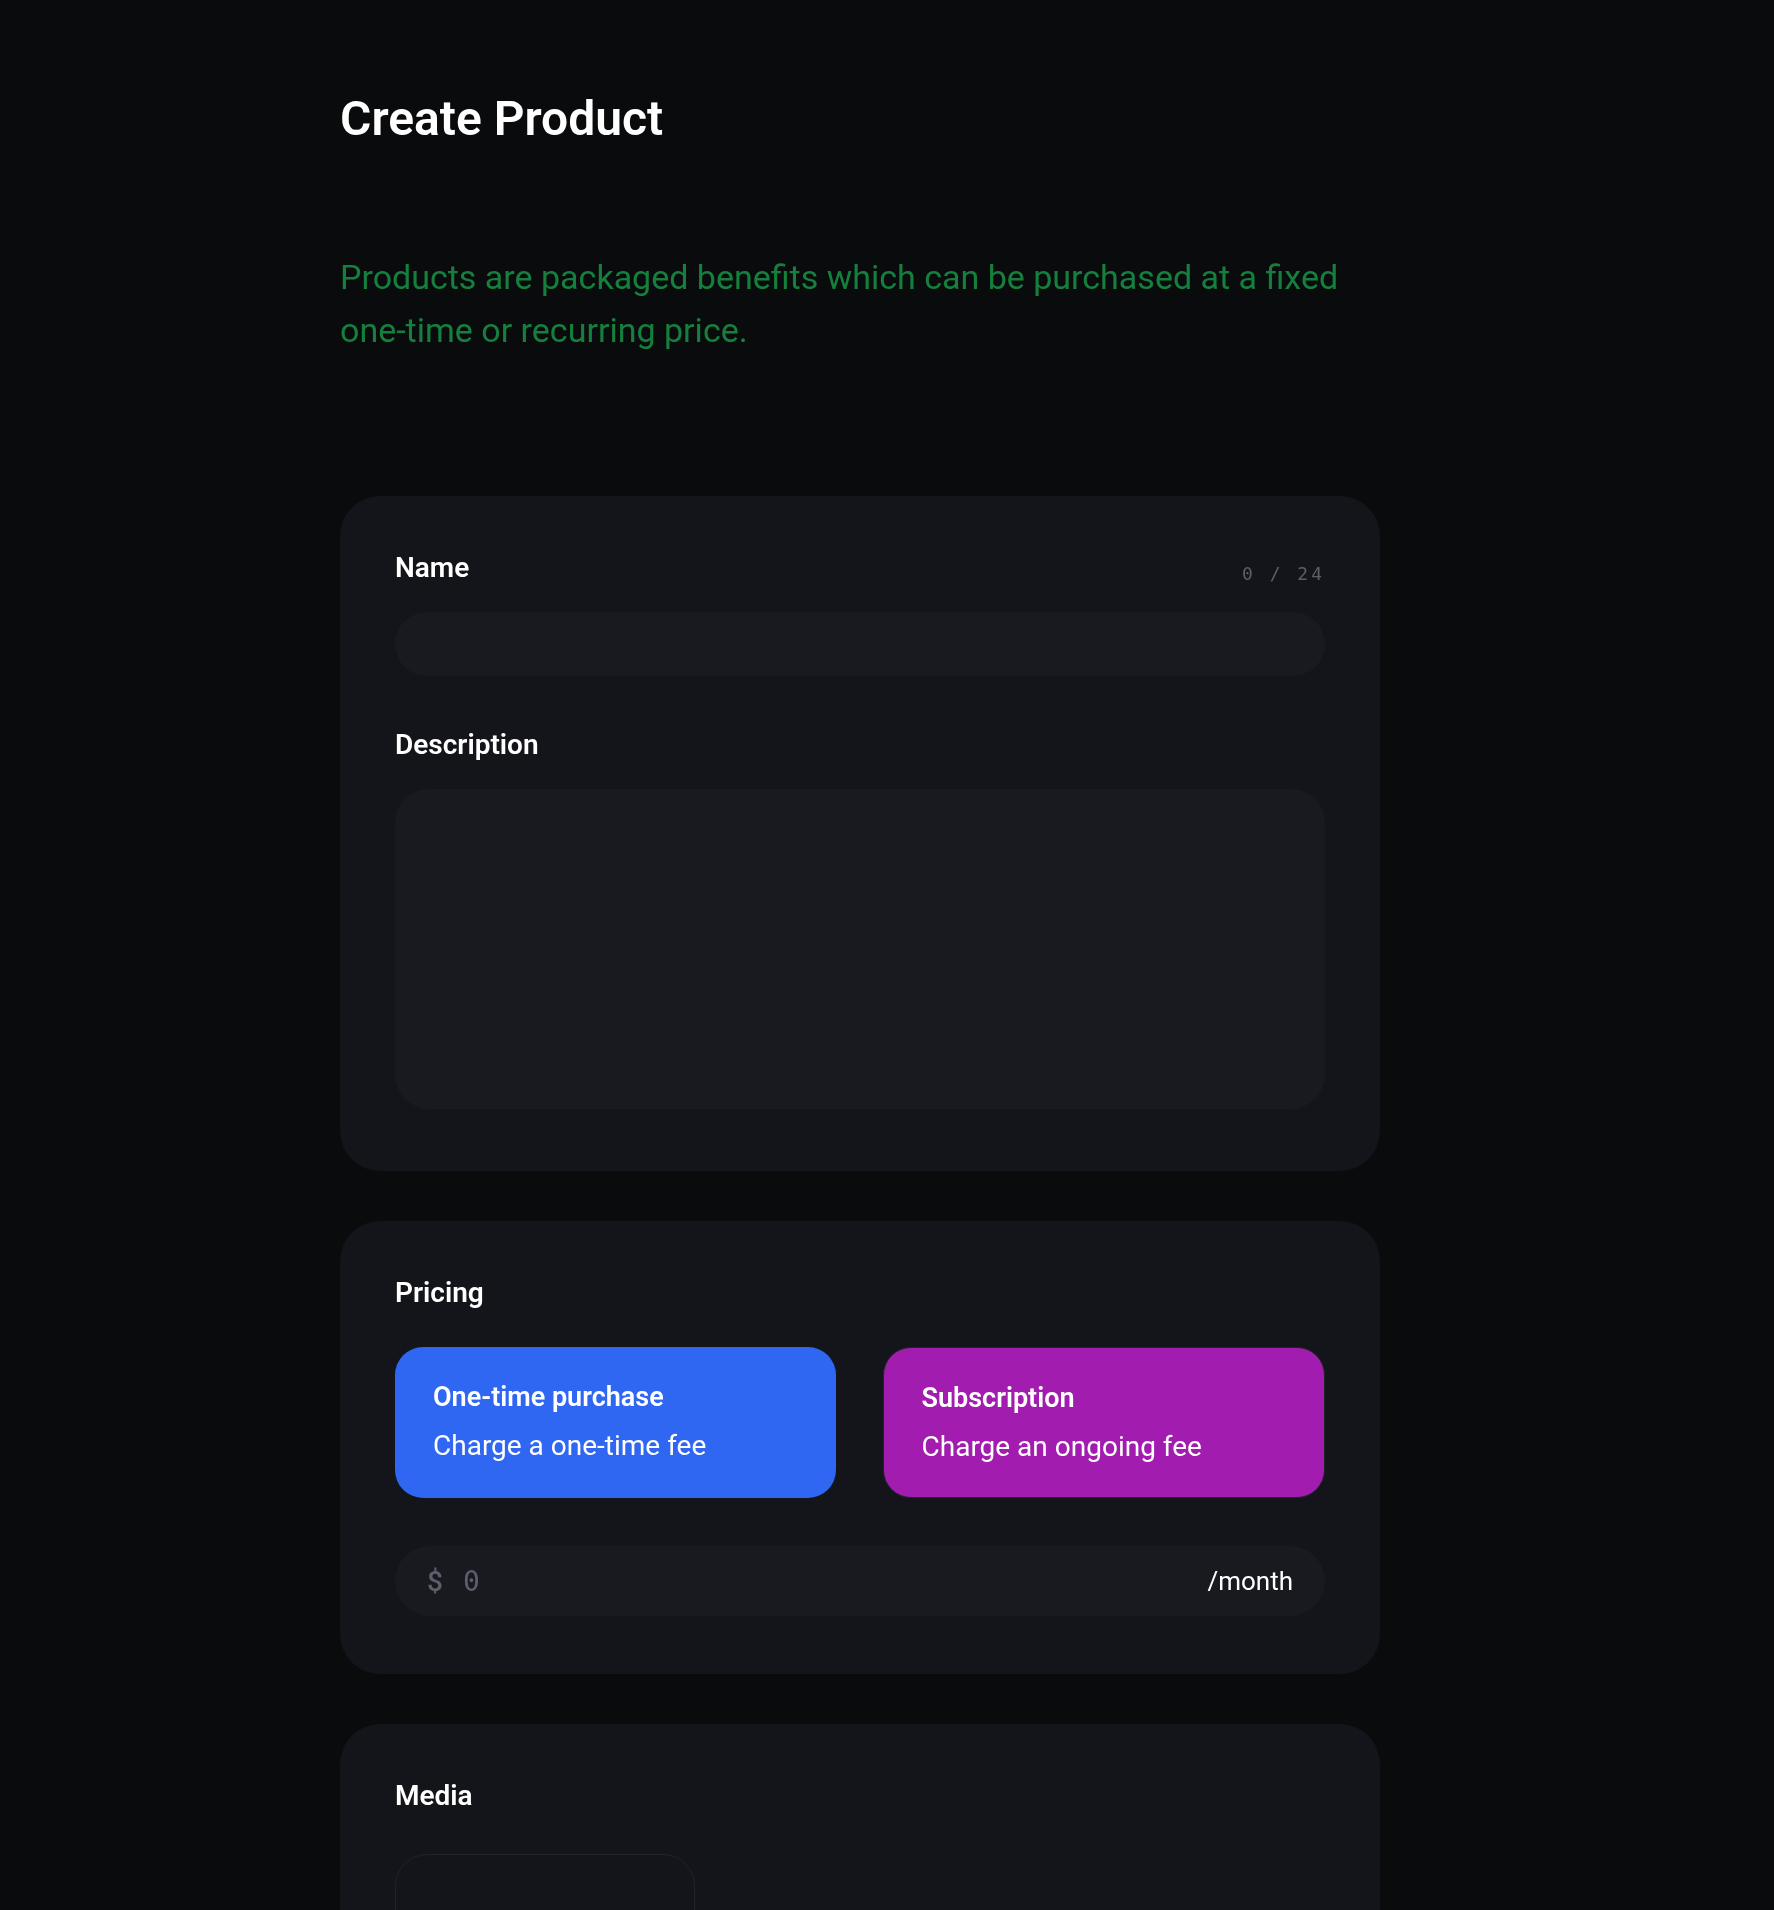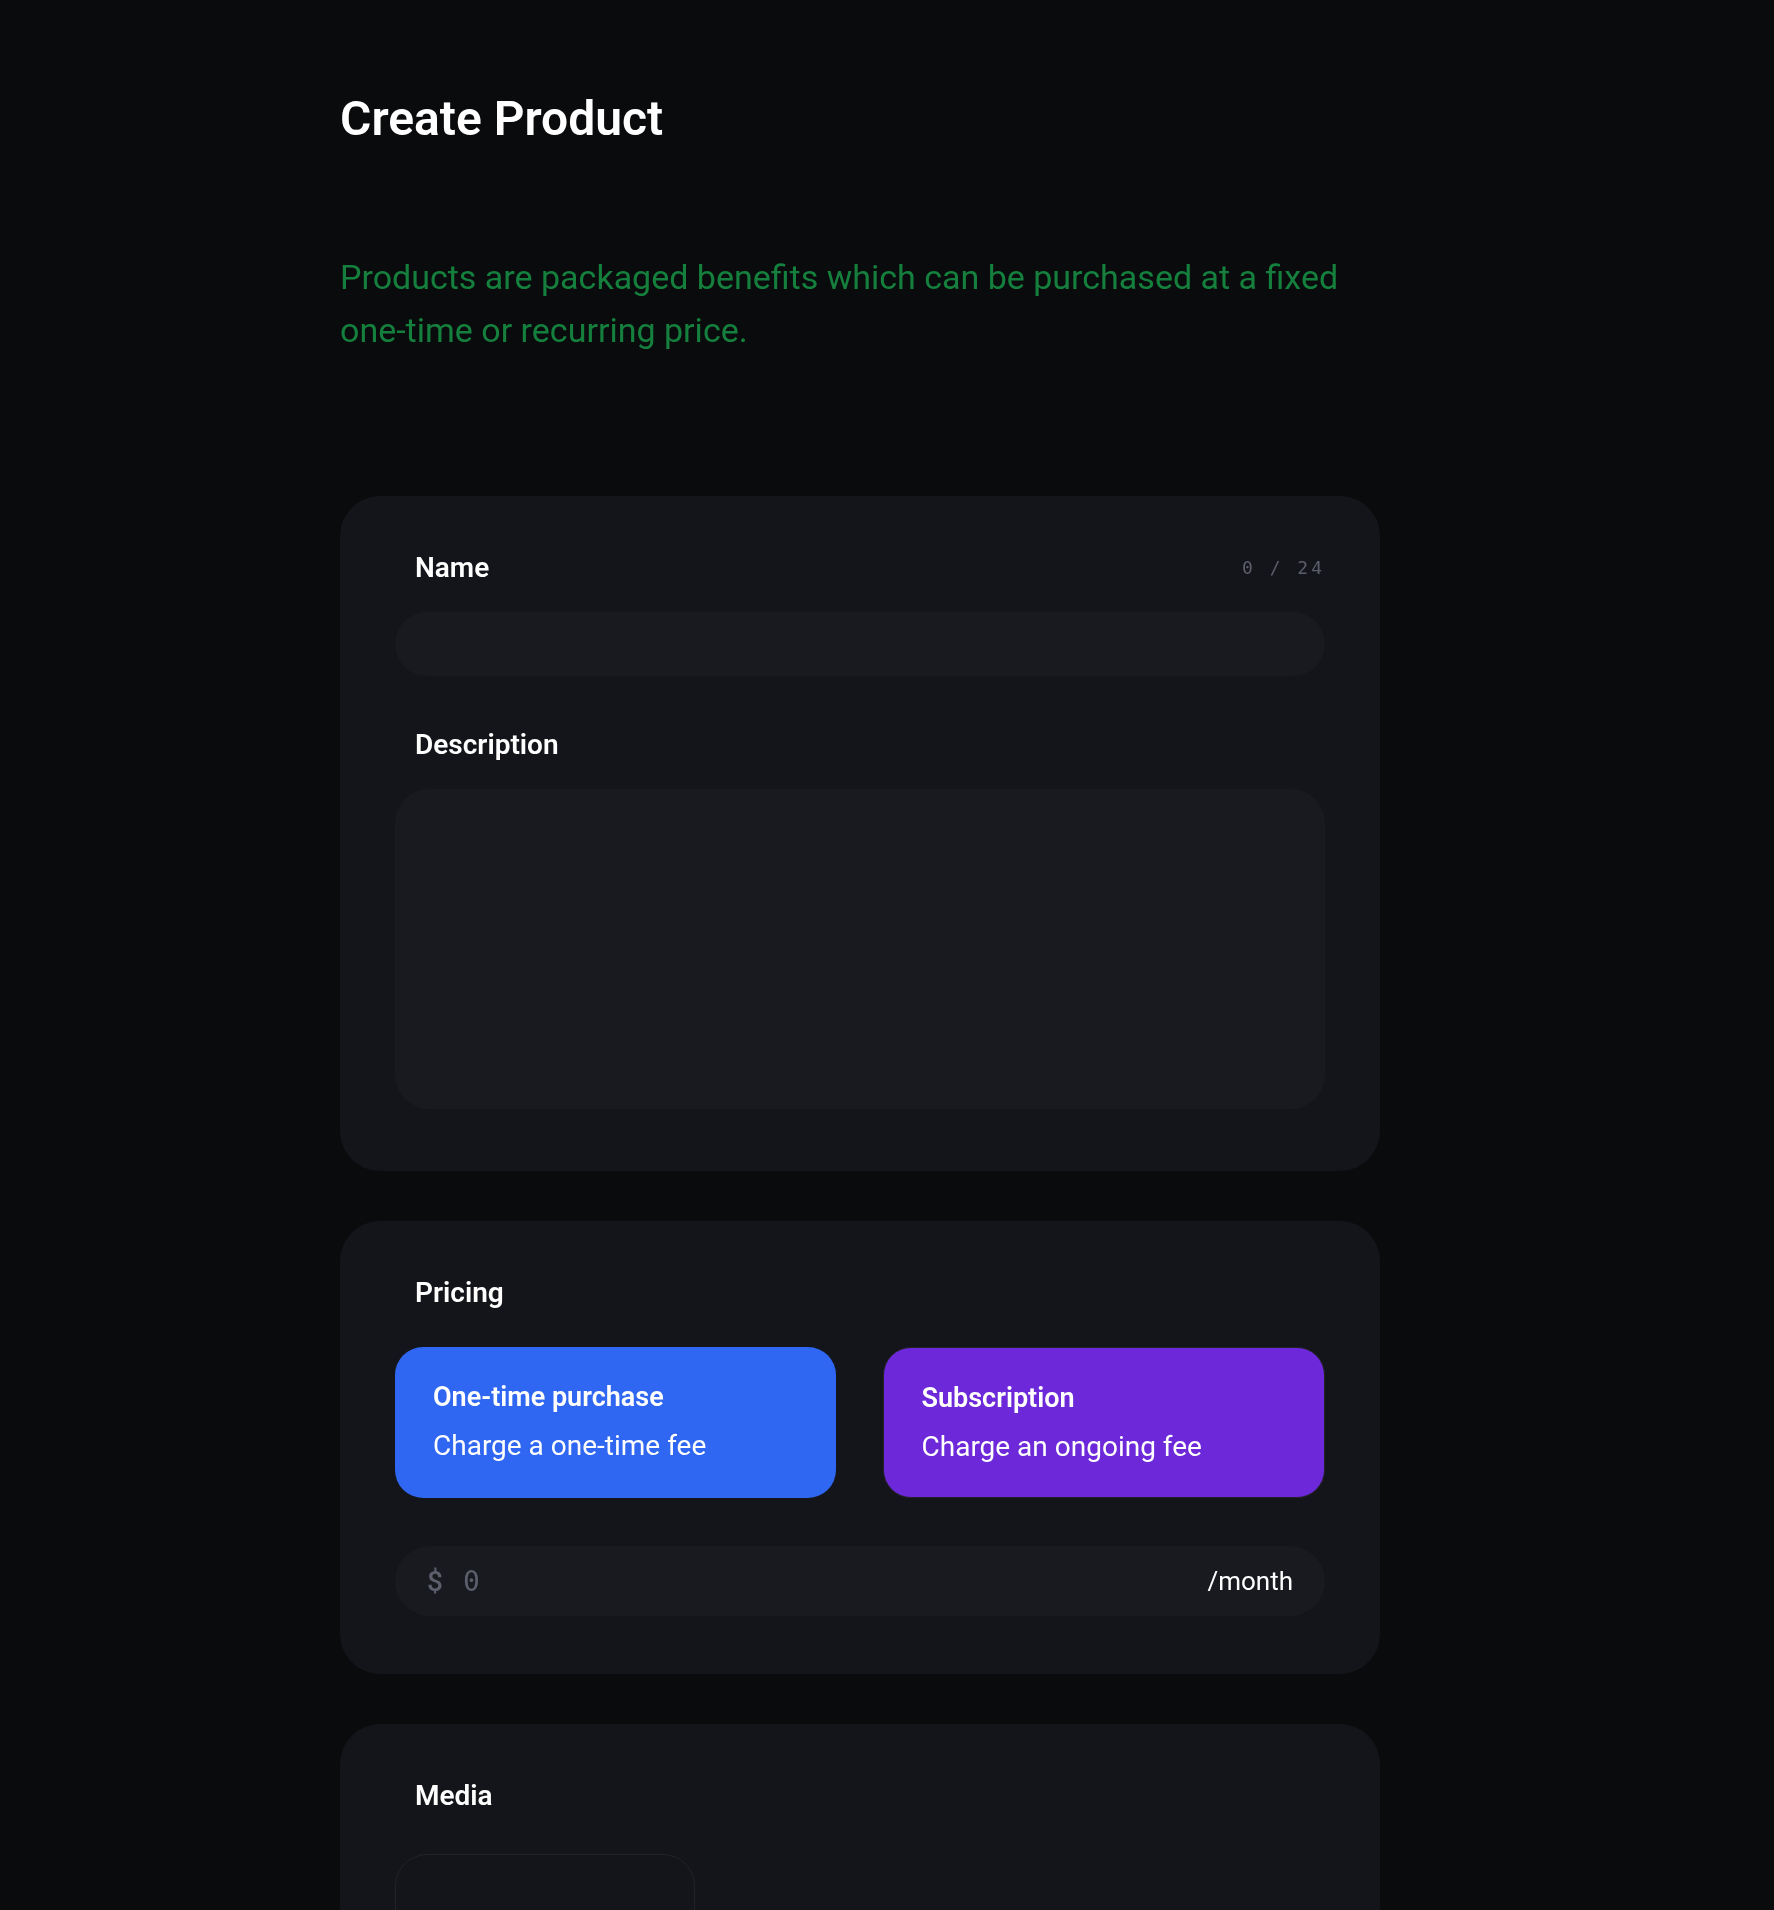--- a/index.html
+++ b/index.html
@@ -35,23 +35,22 @@
     margin-bottom: 50px;
     width: 1040px;
   }
   .field {
     margin-bottom: 52px;
   }
   .field:last-child { margin-bottom: 0; }
   .field-header {
     display: flex;
     justify-content: space-between;
-    align-items: center;
+    align-items: flex-end;
     margin-bottom: 28px;
-    margin-left: 20px;
   }
   .label {
     font-size: 28px;
     font-weight: 600;
     color: #ffffff;
   }
   .counter {
     font-size: 18px;
     color: #5c5f6b;
     font-family: ui-monospace, SFMono-Regular, Menlo, Consolas, monospace;
@@ -88,21 +87,21 @@
   .price-card {
     flex: 1;
     border-radius: 28px;
     padding: 34px 38px;
     cursor: pointer;
   }
   .price-card.selected {
     background: #2f67f2;
   }
   .price-card.unselected {
-    background: #6d28d9;
+    background: #a21caf;
     border: 1px solid #222329;
   }
   .card-title {
     font-size: 27px;
     font-weight: 600;
     color: #ffffff;
     margin-bottom: 16px;
   }
   .card-desc {
     font-size: 28px;

